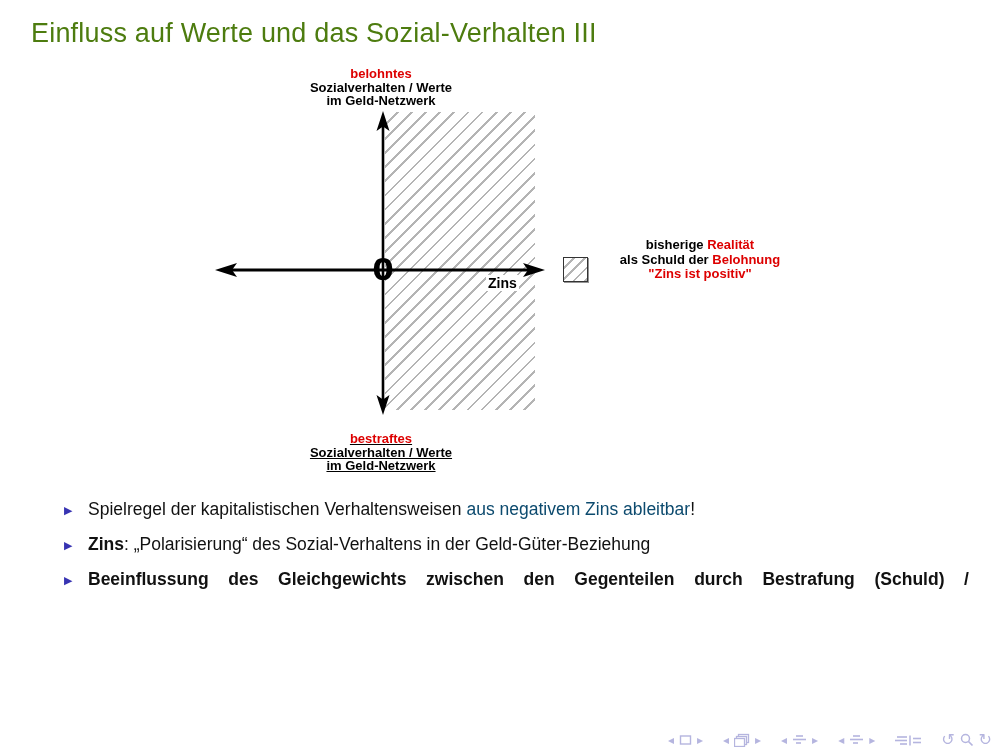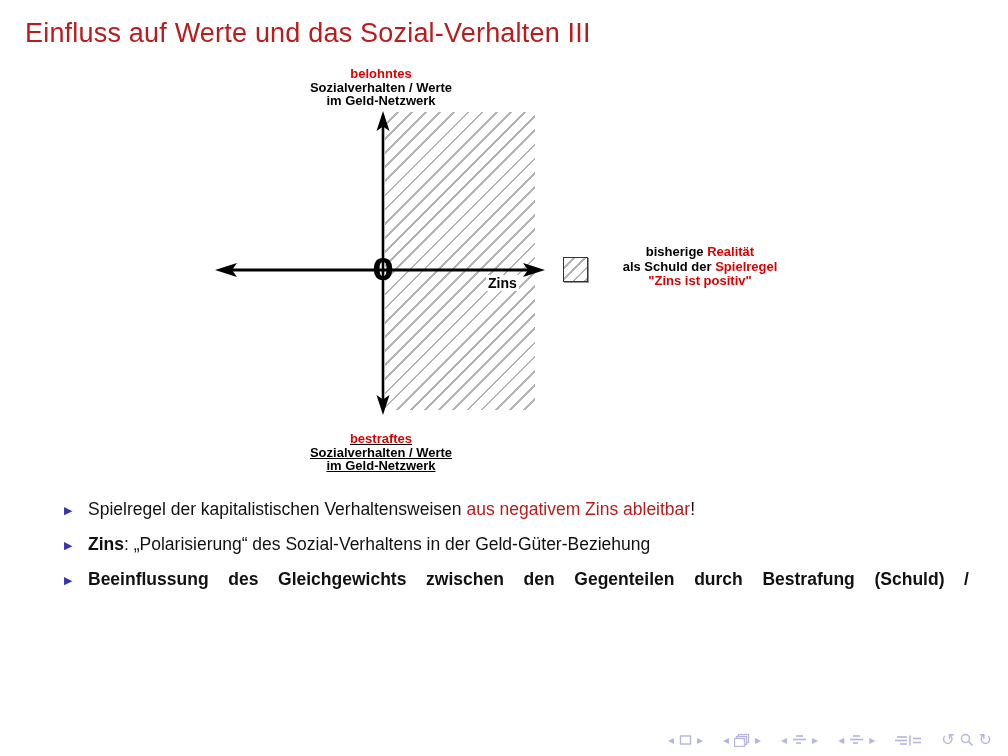--- a/index.html
+++ b/index.html
@@ -2,22 +2,22 @@
 <html><head>
 <meta charset="utf-8">
 <style>
   html,body{margin:0;padding:0;}
   body{
     width:1008px;height:756px;position:relative;overflow:hidden;
     background:#ffffff;font-family:"Liberation Sans",sans-serif;
   }
   
   .slide-title{
-    position:absolute;left:25px;top:18px;margin:0;
-    font-size:27px;font-weight:normal;color:#b91c1c;letter-spacing:.2px;
+    position:absolute;left:31px;top:18px;margin:0;
+    font-size:27px;font-weight:normal;color:#4d7c0f;letter-spacing:.2px;
   }
   
   .diag-label{
     position:absolute;left:381px;transform:translateX(-50%);
     text-align:center;font-weight:bold;font-size:13px;line-height:13.5px;color:#000;
     white-space:nowrap;
   }
   .diag-label .red{color:#dd0000;}
   .hatch{
     position:absolute;left:385px;top:112px;width:150px;height:298px;
@@ -32,37 +32,37 @@
     position:absolute;left:486px;top:275px;
     font-size:14px;font-weight:bold;color:#000;background:#fff;padding:0 2px;
   }
   
   .legend-swatch{
     position:absolute;left:563px;top:257px;width:23px;height:23px;
     border:1px solid #333;box-shadow:1px 1px 0 rgba(60,60,60,.55);
     background:repeating-linear-gradient(135deg,#ffffff 0 6px,#b4b4b4 6px 8px);
   }
   .legend-text{
-    position:absolute;left:700px;top:245px;transform:translateX(-50%);
+    position:absolute;left:700px;top:238px;transform:translateX(-50%);
     text-align:center;font-weight:bold;font-size:13px;line-height:14.5px;
     color:#000;white-space:nowrap;
   }
   .legend-text .red{color:#dd0000;}
   
   .bullets{
     position:absolute;left:64px;top:496px;width:905px;
     list-style:none;margin:0;padding:0;
   }
   .bullets li{
     display:flex;align-items:flex-start;margin-bottom:7px;
     font-size:17.5px;line-height:27px;color:#111;
   }
   .tri{flex:0 0 24px;font-size:11px;line-height:27px;padding-top:1px;color:#3733b2;}
   .btext{flex:1 1 auto;}
-  .btext .blue{color:#b91c1c;}
+  .btext .blue{color:#0c4a6e;}
   .btext .bold{font-weight:bold;}
   .jline{text-align:justify;text-align-last:justify;font-weight:bold;}
   
   .nav{
     position:absolute;right:16px;bottom:6px;height:20px;
     display:flex;align-items:center;gap:5px;color:#b5b5df;
     font-size:12px;user-select:none;
   }
   .nav .gap{width:10px;}
   .nav .glyph{font-family:"DejaVu Sans",sans-serif;line-height:20px;}
@@ -96,21 +96,21 @@
 
 <div class="diag-label" style="top:432px;text-decoration:underline;">
   <div class="red">bestraftes</div>
   <div>Sozialverhalten / Werte</div>
   <div>im Geld-Netzwerk</div>
 </div>
 
 <div class="legend-swatch"></div>
 <div class="legend-text">
   <div><span>bisherige </span><span class="red">Realität</span></div>
-  <div><span>als Schuld der </span><span class="red">Spielregel</span></div>
+  <div><span>als Schuld der </span><span class="red">Belohnung</span></div>
   <div class="red">"Zins ist positiv"</div>
 </div>
 
 <ul class="bullets">
   <li>
     <span class="tri">▶</span>
     <span class="btext"><span>Spielregel der kapitalistischen Verhaltensweisen </span><span class="blue">aus negativem Zins ableitbar</span><span>!</span></span>
   </li>
   <li>
     <span class="tri">▶</span>

